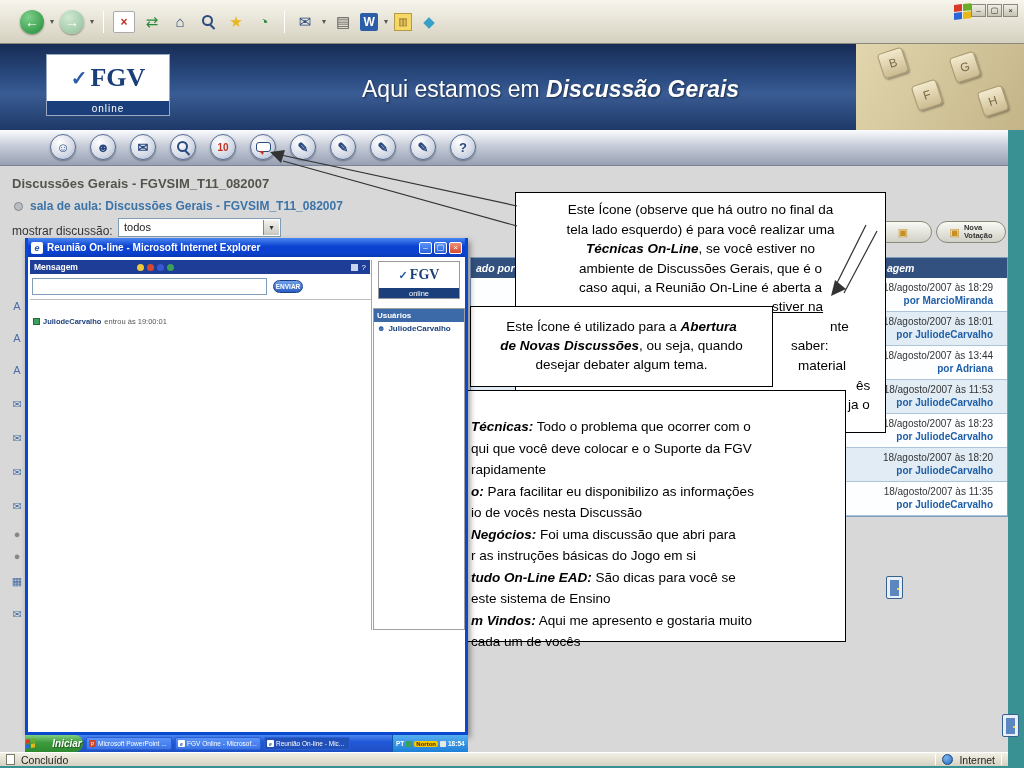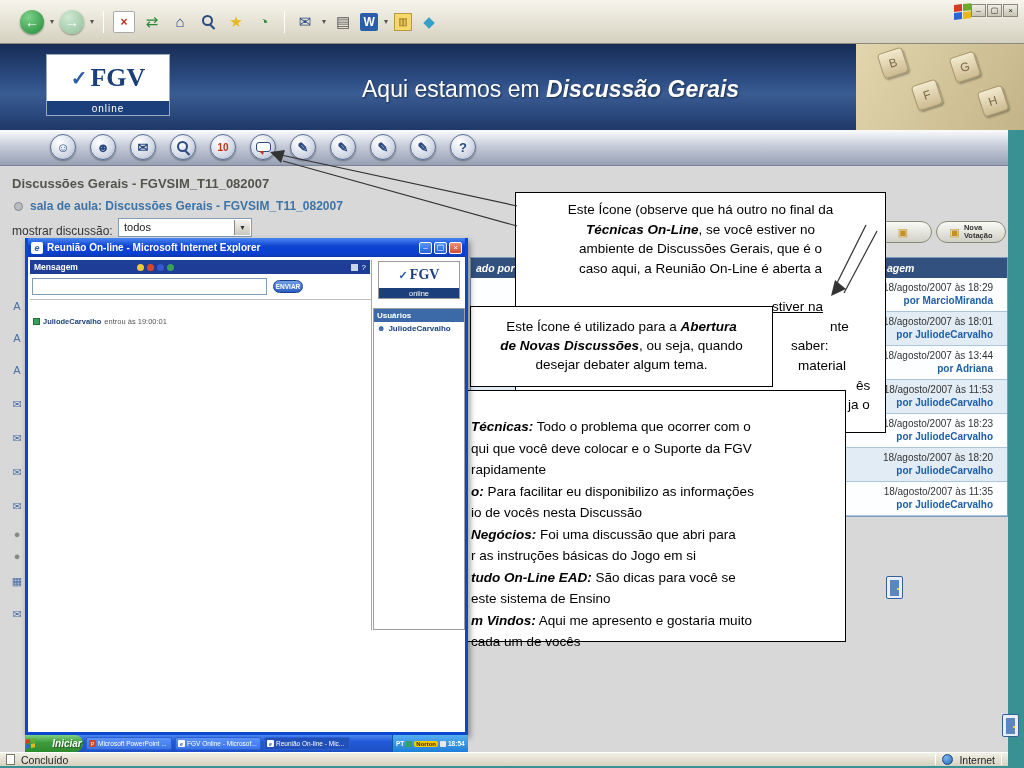--- a/index.html
+++ b/index.html
@@ -48,21 +48,21 @@
 .pic .ten{color:#C03020;font-size:10px;font-weight:bold}
 .bubble{position:relative;width:15px;height:10px;background:#fff;border:1px solid #2B4A80;border-radius:3px}
 .bubble::after{content:"";position:absolute;left:2px;bottom:-4px;border-left:4px solid transparent;border-right:1px solid transparent;border-top:4px solid #C03020}
 
 
 #page{position:absolute;left:0;top:166px;width:1008px;height:586px;background:#D8D8D8;z-index:1}
 #page-heading{position:absolute;left:12px;top:10px;font-size:13px;font-weight:bold;color:#55544C}
 #classroom-line{position:absolute;left:14px;top:33px;font-size:12px;font-weight:bold;color:#3D74A8;display:flex;align-items:center;gap:7px}
 .bullet{width:9px;height:9px;border-radius:50%;background:#B8BEC4;border:1px solid #888;display:inline-block}
 #filter-label{position:absolute;left:12px;top:58px;font-size:12px;color:#333}
-#filter-select{position:absolute;left:118px;top:52px;width:134px;height:19px;background:#fff;border:1px solid #7F9DB9;font-size:11px;color:#222;padding:2px 18px 0 5px}
+#filter-select{position:absolute;left:118px;top:52px;width:163px;height:19px;background:#fff;border:1px solid #7F9DB9;font-size:11px;color:#222;padding:2px 18px 0 5px}
 #filter-select .sel-arrow{position:absolute;right:1px;top:1px;bottom:1px;width:16px;background:linear-gradient(180deg,#F4F3EE,#C8C8C0);border-left:1px solid #888;display:flex;align-items:center;justify-content:center;font-size:8px;color:#333}
 .pill{position:absolute;height:22px;border-radius:11px;background:linear-gradient(180deg,#FAFAF6,#D0D0C6);border:1px solid #8A8A7A;display:flex;align-items:center;justify-content:center;gap:4px}
 #pill-partial{left:874px;top:55px;width:58px}
 #pill-vote{left:936px;top:55px;width:70px}
 .pill .pico{color:#C89020;font-size:11px}
 .pill .plabel{font-size:7.5px;line-height:8px;font-weight:bold;color:#333;text-align:left}
 #forum-table{position:absolute;left:470px;top:91px;width:538px;background:#FDFEFF;border:1px solid #7E9CC0}
 #forum-thead{position:relative;height:20px;background:#33517E;color:#fff;font-size:10.5px;font-weight:bold;font-style:italic}
 #forum-thead .thc{position:absolute;top:4px}
 #th-created{left:5px}
@@ -297,20 +297,21 @@
     <span class="lsi ls7">●</span>
     <span class="lsi ls8">●</span>
     <span class="lsi ls9">▦</span>
     <span class="lsi ls10">✉</span>
 
     <span class="door" id="door-mid"></span>
   </div>
 
   <div class="callout" id="callout-meeting">
     <div>Este Ícone (observe que há outro no final da</div>
+    <div>tela lado esquerdo) é para você realizar uma</div>
     <div><span class="bi">Técnicas On-Line</span><span>, se você estiver no</span></div>
     <div>ambiente de Discussões Gerais, que é o</div>
     <div>caso aqui, a Reunião On-Line é aberta a</div>
     <span class="frag fg-stiver">stiver na</span>
     <span class="frag fg-nte">nte</span>
     <span class="frag fg-saber">saber:</span>
     <span class="frag fg-material">material</span>
     <span class="frag fg-es">ês</span>
     <span class="frag fg-jao">ja o</span>
   </div>

